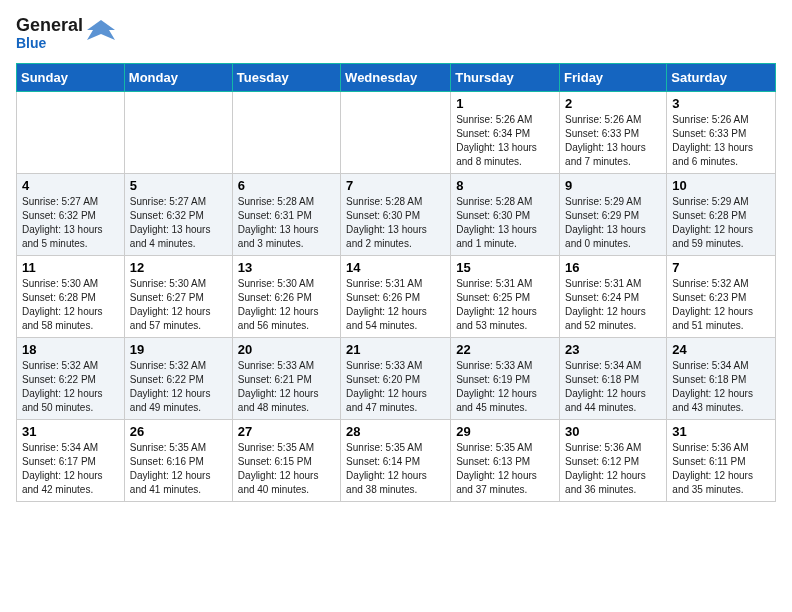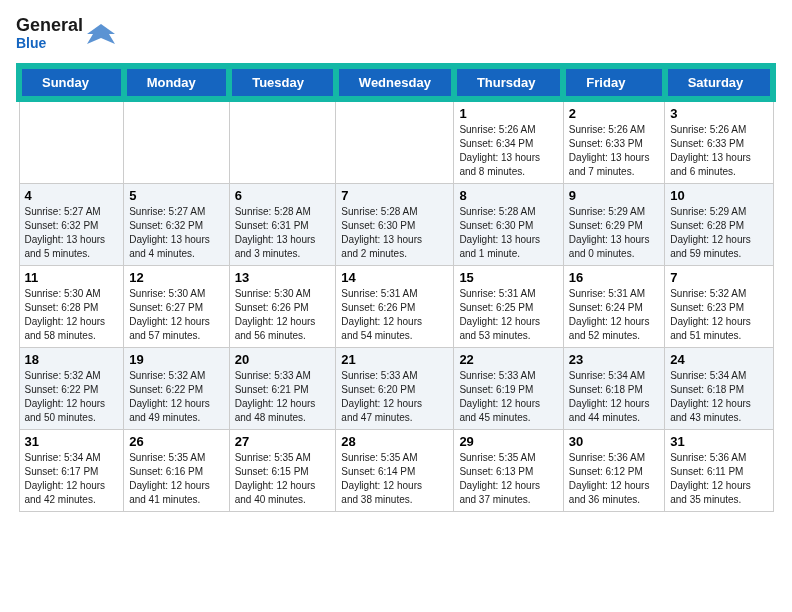--- a/index.html
+++ b/index.html
@@ -11,21 +11,21 @@
       padding: 16px;
     }
     .header-area {
       display: flex;
       justify-content: space-between;
       align-items: flex-start;
       margin-bottom: 12px;
     }
     .logo {
       display: flex;
-      align-items: center;
+      align-items: flex-start;
       gap: 4px;
     }
     .title-area {
       text-align: right;
     }
     .main-title {
       font-size: 36px;
       font-weight: bold;
       color: #1a1a1a;
     }
@@ -34,25 +34,25 @@
       color: #333;
     }
     table {
       width: 100%;
       border-collapse: collapse;
       font-size: 11px;
     }
     th {
       background-color: #1565c0;
       color: #fff;
-      padding: 6px 20px;
+      padding: 6px 4px;
       text-align: left;
       font-size: 13px;
       font-weight: bold;
-      border: 6px solid #14b8a6;
+      border: 1px solid #14b8a6;
     }
     td {
       border: 1px solid #ccc;
       padding: 4px 5px;
       vertical-align: top;
       width: 113px;
       min-height: 80px;
     }
     td.empty {
       background: #f9f9f9;

